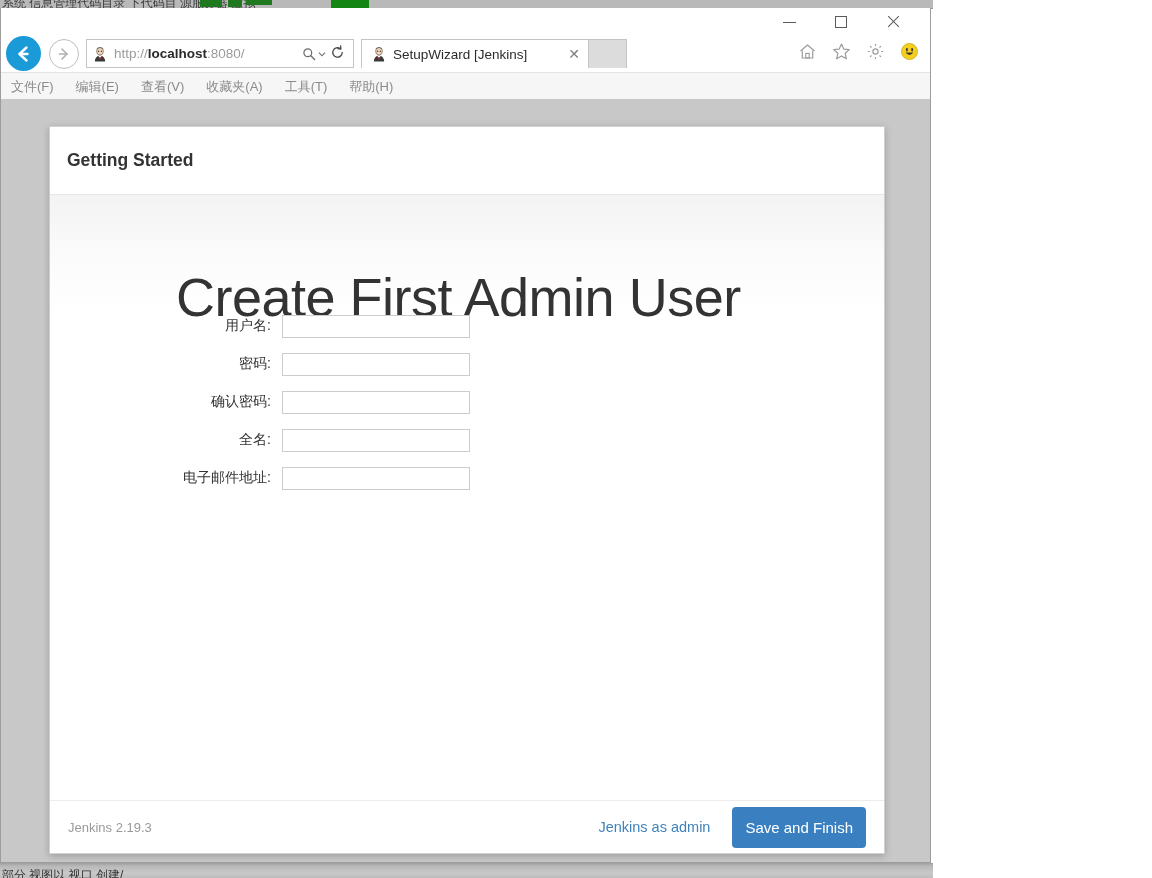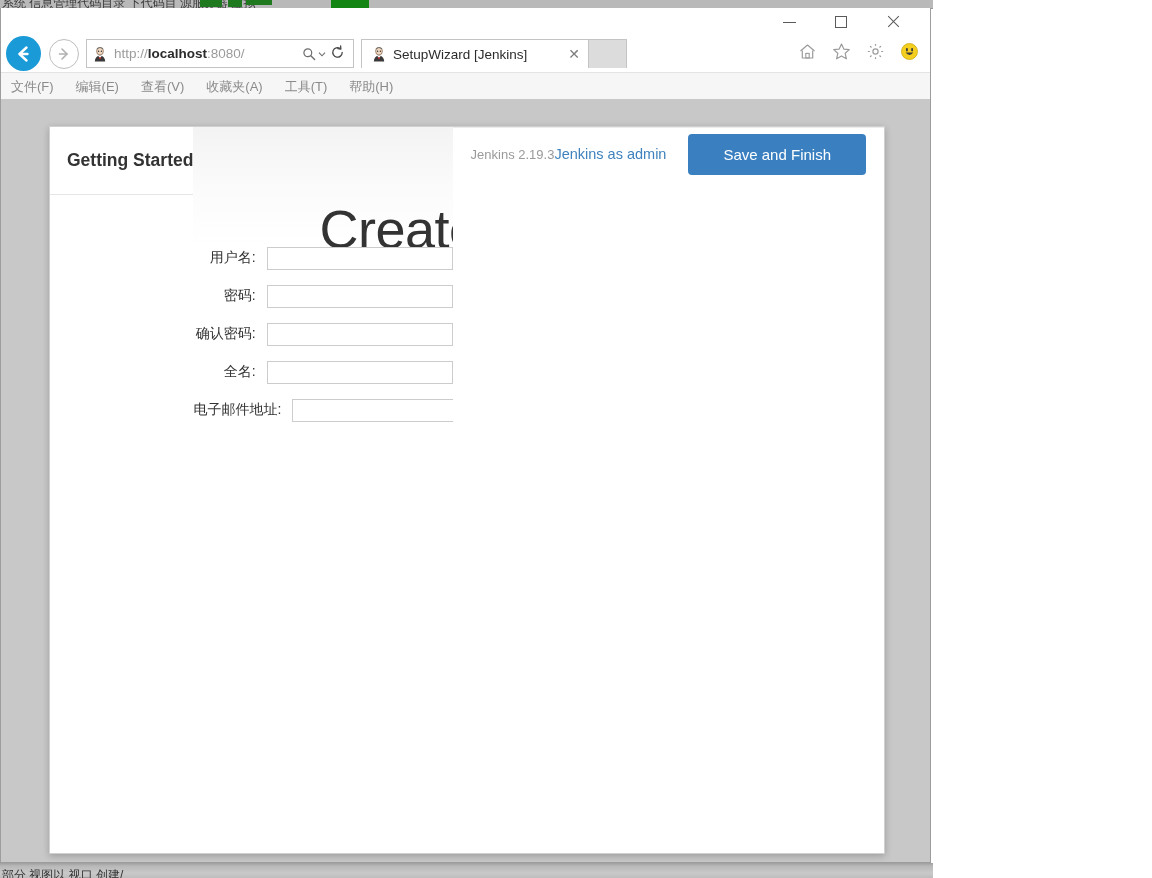--- a/index.html
+++ b/index.html
@@ -250,21 +250,21 @@
     position: absolute;
     left: 48px;
     top: 27px;
     width: 836px;
     height: 728px;
     background: #ffffff;
     border: 1px solid #d0d0d0;
     box-sizing: border-box;
     box-shadow: 0 2px 7px rgba(0,0,0,0.22);
     display: flex;
-    flex-direction: row;
+    flex-direction: column;
   }
   #card-header {
     height: 68px;
     flex: 0 0 auto;
     background: #ffffff;
     border-bottom: 1px solid #e6e6e6;
     display: flex;
     align-items: center;
     padding-left: 17px;
     box-sizing: border-box;
@@ -350,21 +350,21 @@
     text-decoration: none;
     white-space: nowrap;
   }
   #save-and-finish {
     background: #3a80c1;
     color: #ffffff;
     border: none;
     border-radius: 4px;
     font-size: 15px;
     font-family: "Liberation Sans", sans-serif;
-    padding: 12px 35px;
+    padding: 12px 13px;
     white-space: nowrap;
     cursor: pointer;
   }
 
   
   #bg-strip-bottom {
     position: absolute;
     left: 0;
     top: 863px;
     width: 933px;

